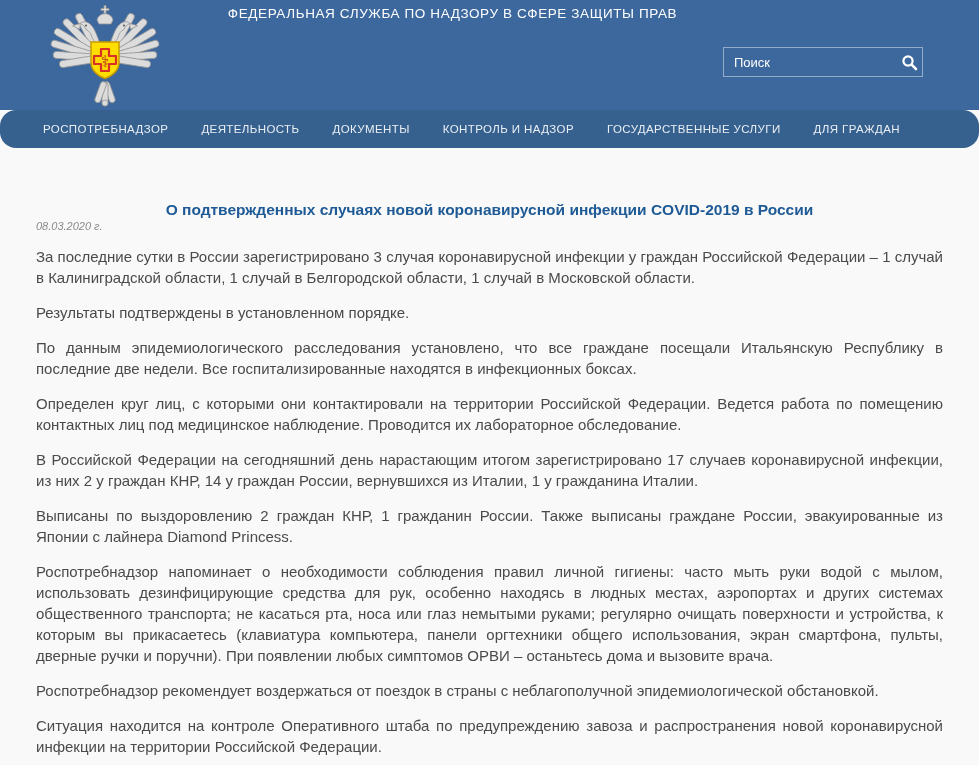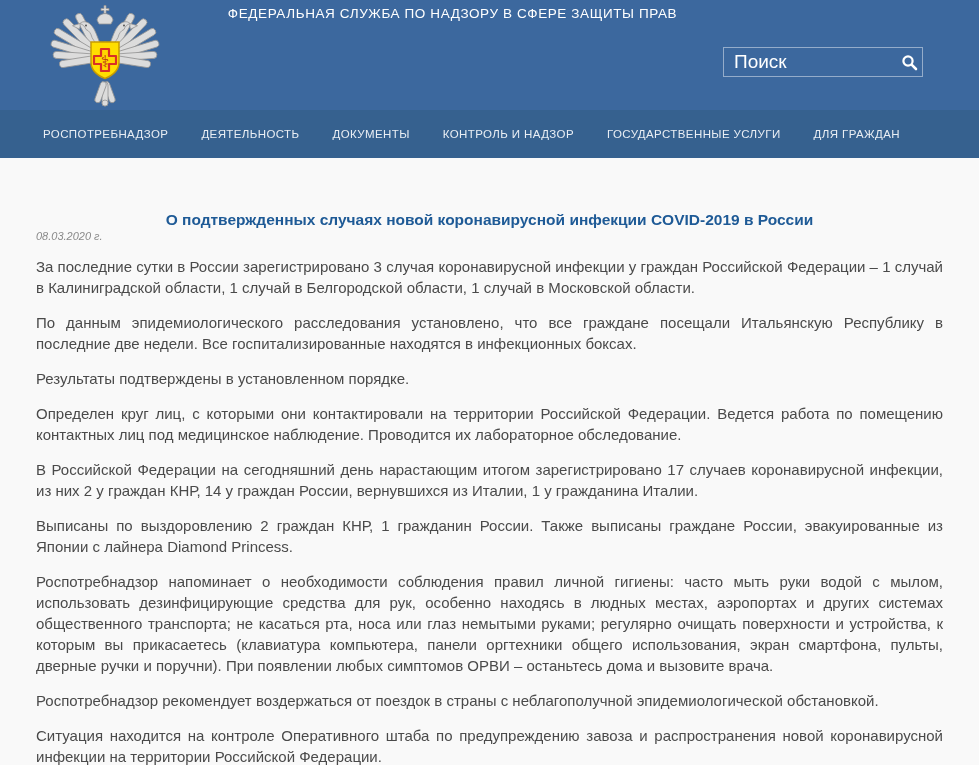--- a/index.html
+++ b/index.html
@@ -40,36 +40,37 @@
   .search-box{
     position:absolute;
     right:56px;top:47px;
     width:200px;height:30px;
     border:1px solid rgba(255,255,255,.45);
     display:flex;align-items:center;
   }
   .search-box input{
     flex:1;min-width:0;
     background:transparent;border:none;outline:none;
-    color:#fff;font-size:19px;padding:0 8px 0 10px;
+    color:#fff;font-size:13px;padding:0 8px 0 10px;
     font-family:"Liberation Sans","DejaVu Sans",sans-serif;
   }
   .search-box input::placeholder{color:#ffffff;opacity:1;}
   .search-icon{
     width:26px;height:100%;
     display:flex;align-items:center;justify-content:center;
     cursor:pointer;
   }
   
   .main-nav{
-    height:48px;
+    height:38px;
     background:var(--nav_bg,#36618F);
     display:flex;align-items:center;
     justify-content:space-between;
     padding:0 79px 0 43px;
+    border-radius:16px;
   }
   .main-nav a{
     color:#E9EEF4;
     font-size:11.5px;
     letter-spacing:.4px;
     text-decoration:none;
     white-space:nowrap;
   }
   
   .content{
@@ -177,21 +178,21 @@
   <a href="#">КОНТРОЛЬ И НАДЗОР</a>
   <a href="#">ГОСУДАРСТВЕННЫЕ УСЛУГИ</a>
   <a href="#">ДЛЯ ГРАЖДАН</a>
 </nav>
 
 <main class="content">
   <h1 class="article-title">О подтвержденных случаях новой коронавирусной инфекции COVID-2019 в России</h1>
   <div class="article-date">08.03.2020 г.</div>
 
   <p>За последние сутки в России зарегистрировано 3 случая коронавирусной инфекции у граждан Российской Федерации – 1 случай в Калиниградской области, 1 случай в Белгородской области, 1 случай в Московской области.</p>
+  <p>Результаты подтверждены в установленном порядке.</p>
   <p>По данным эпидемиологического расследования установлено, что все граждане посещали Итальянскую Республику в последние две недели. Все госпитализированные находятся в инфекционных боксах.</p>
-  <p>Результаты подтверждены в установленном порядке.</p>
   <p>Определен круг лиц, с которыми они контактировали на территории Российской Федерации. Ведется работа по помещению контактных лиц под медицинское наблюдение. Проводится их лабораторное обследование.</p>
   <p>В Российской Федерации на сегодняшний день нарастающим итогом зарегистрировано 17 случаев коронавирусной инфекции, из них 2 у граждан КНР, 14 у граждан России, вернувшихся из Италии, 1 у гражданина Италии.</p>
   <p>Выписаны по выздоровлению 2 граждан КНР, 1 гражданин России. Также выписаны граждане России, эвакуированные из Японии с лайнера Diamond Princess.</p>
   <p>Роспотребнадзор напоминает о необходимости соблюдения правил личной гигиены: часто мыть руки водой с мылом, использовать дезинфицирующие средства для рук, особенно находясь в людных местах, аэропортах и других системах общественного транспорта; не касаться рта, носа или глаз немытыми руками; регулярно очищать поверхности и устройства, к которым вы прикасаетесь (клавиатура компьютера, панели оргтехники общего использования, экран смартфона, пульты, дверные ручки и поручни). При появлении любых симптомов ОРВИ – останьтесь дома и вызовите врача.</p>
   <p>Роспотребнадзор рекомендует воздержаться от поездок в страны с неблагополучной эпидемиологической обстановкой.</p>
   <p>Ситуация находится на контроле Оперативного штаба по предупреждению завоза и распространения новой коронавирусной инфекции на территории Российской Федерации.</p>
 </main>
 
 </body></html>

